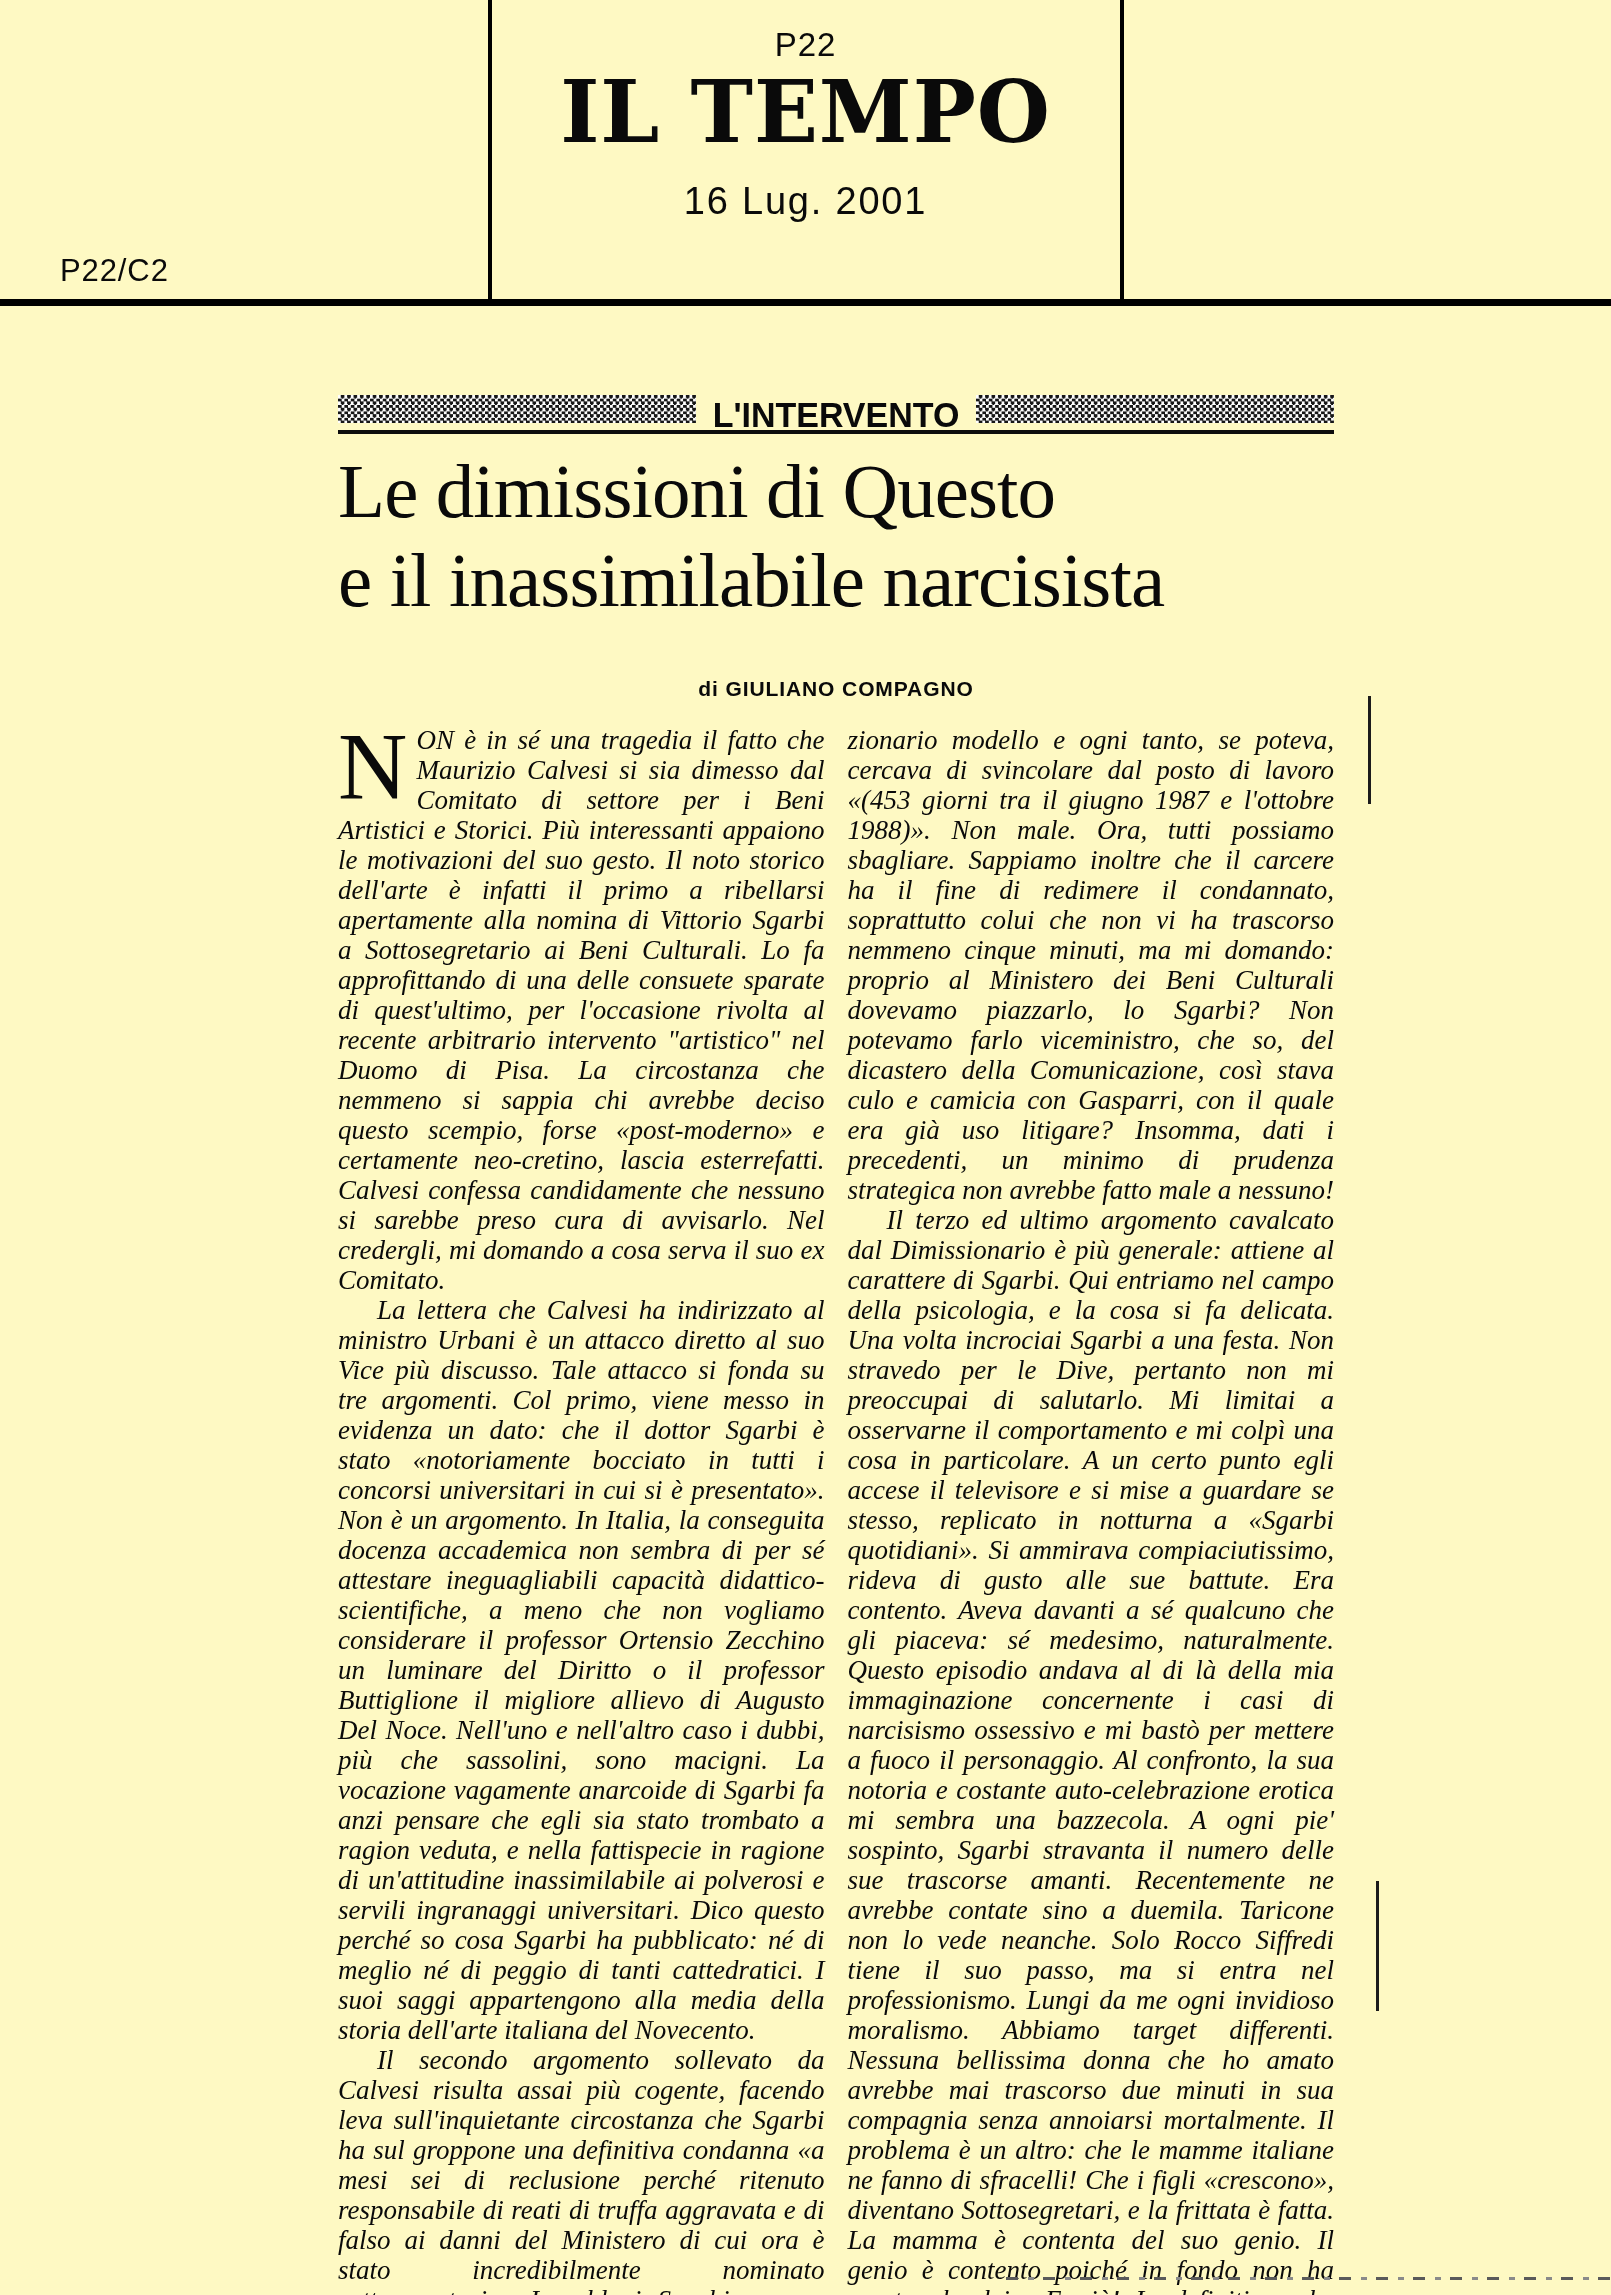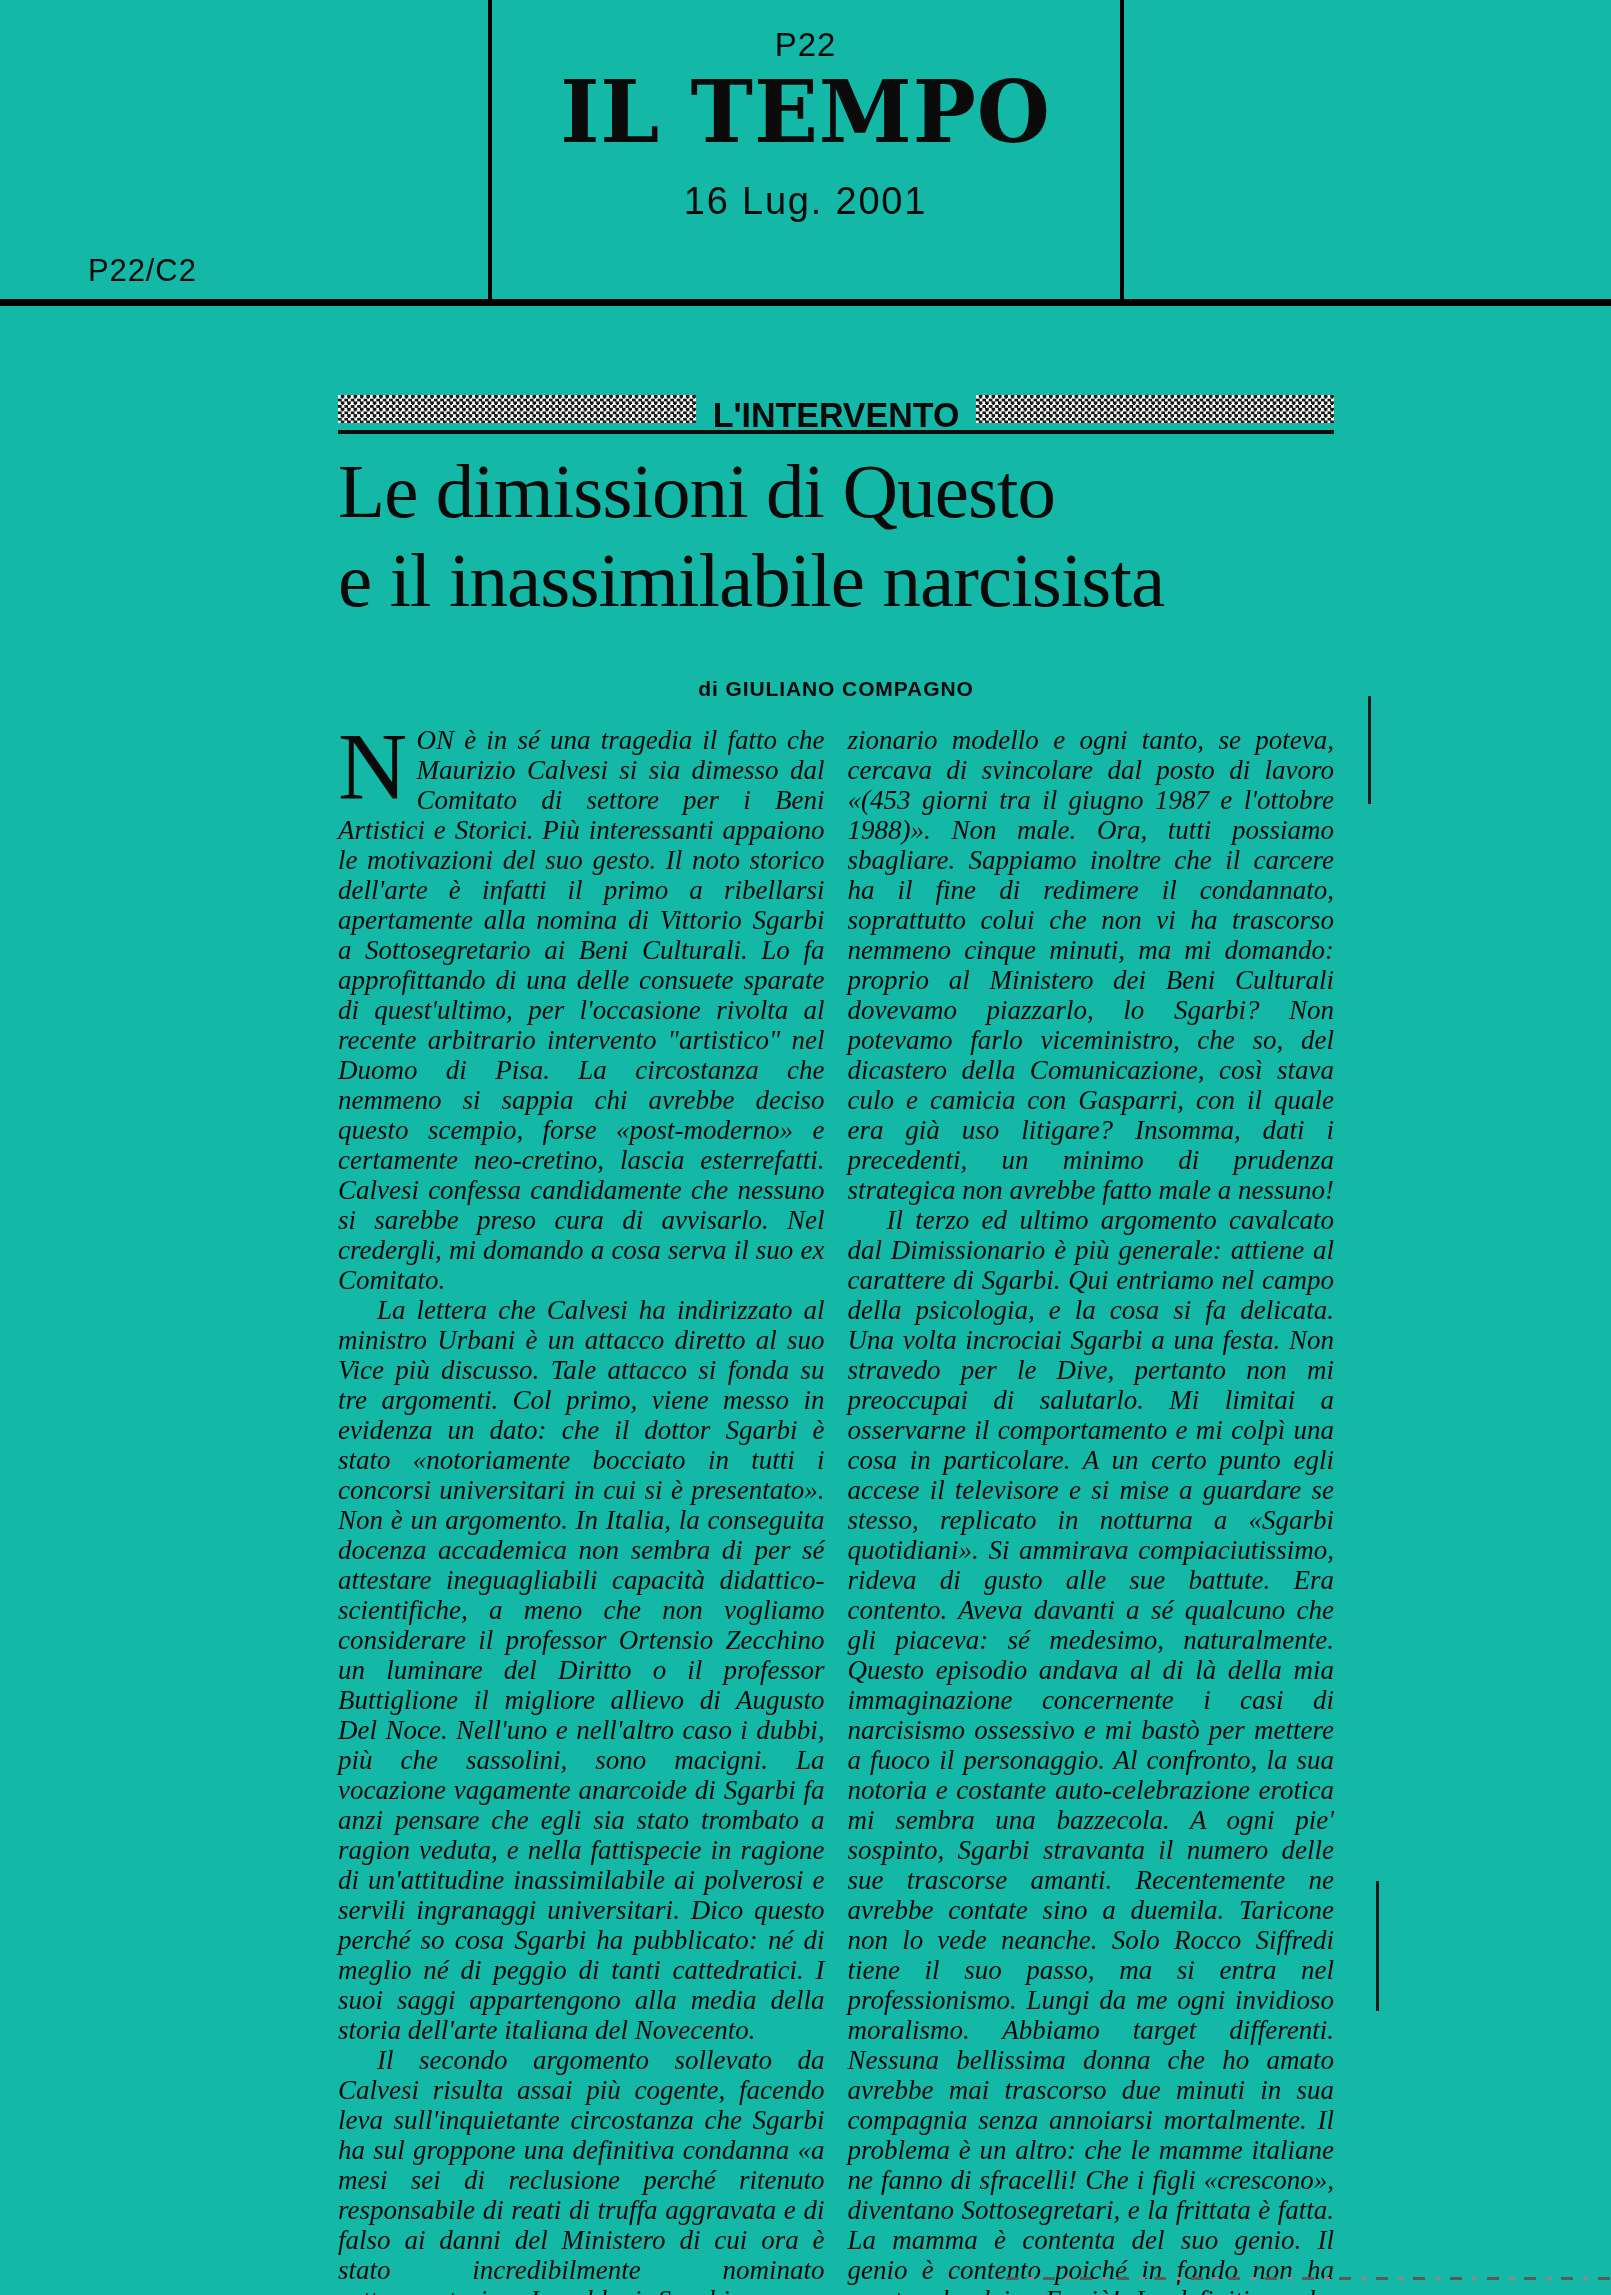--- a/index.html
+++ b/index.html
@@ -1,21 +1,21 @@
 <!DOCTYPE html>
 <html lang="it" style="font-size:14.7px"><head>
 <meta charset="utf-8">
 <style>
   html, body { margin: 0; padding: 0; background: #e8e8e8; }
   .page {
     position: relative;
     width: 1612px;
     height: 2296px;
     margin: 0 auto;
-    background: #14b8a6;
+    background: #fef9c3;
     color: #0a0a0a;
     font-family: "Liberation Serif", serif;
     overflow: hidden;
   }
 
   
   .hdr-vline {
     position: absolute; top: 0; width: 3.7px; height: 301px; background: #000;
   }
   .hdr-vline.left  { left: 488px; }
@@ -39,21 +39,21 @@
     letter-spacing: 0.9px;
     transform: scaleY(1.02);
   }
   .issue-date {
     margin-top: 26px;
     font-family: "Liberation Sans", sans-serif;
     font-size: 38px;
     letter-spacing: 1.8px;
   }
   .corner-code {
-    position: absolute; left: 88px; top: 253px;
+    position: absolute; left: 60px; top: 253px;
     font-family: "Liberation Sans", sans-serif;
     font-size: 31px; letter-spacing: 0.9px;
   }
   .hdr-rule {
     position: absolute; left: 0; top: 299px; width: 1612px; height: 7.3px;
     background: #000;
   }
 
   
   .article {

